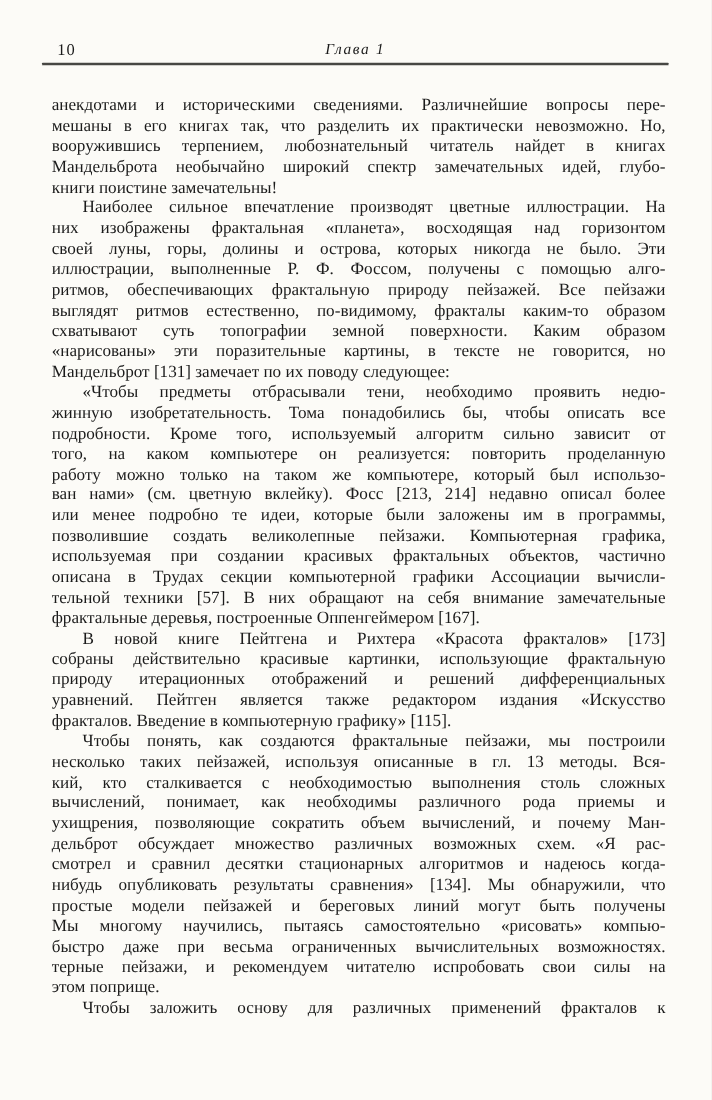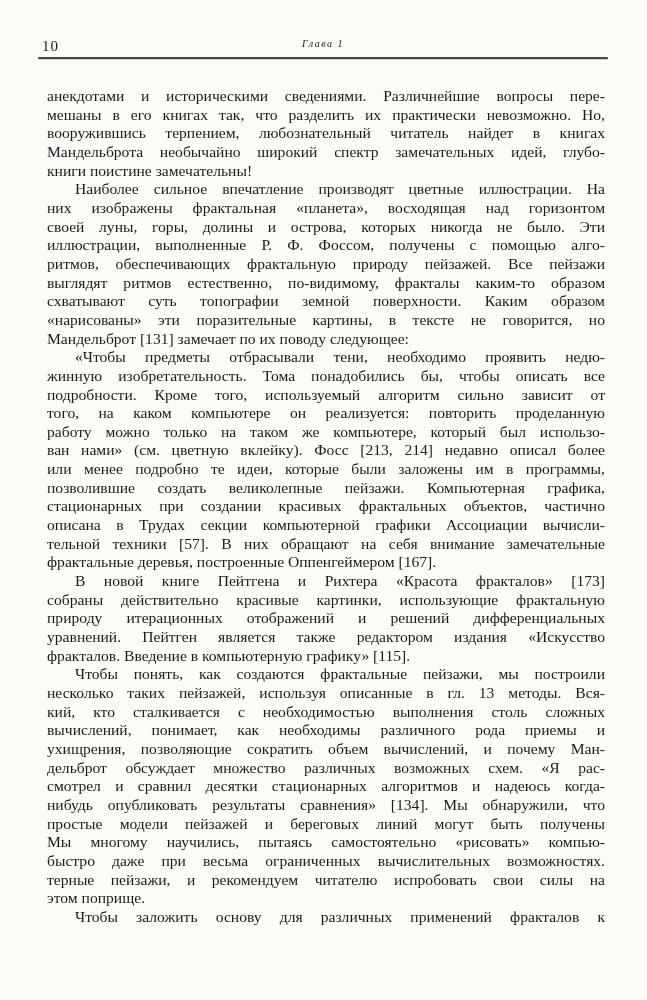--- a/index.html
+++ b/index.html
@@ -15,33 +15,33 @@
   }
   .header {
     position: absolute;
     top: 38px;
     left: 38px;
     width: 570px;
     height: 17px;
   }
   .pagenum {
     position: absolute;
-    left: 4px;
+    left: 14px;
     top: 0;
     font-size: 15px;
     letter-spacing: 1px;
   }
   .runhead {
     position: absolute;
     left: 0;
     right: 0;
     top: 0;
     text-align: center;
     font-style: italic;
-    font-size: 10px;
+    font-size: 14px;
     letter-spacing: 1.5px;
   }
   .rule {
     position: absolute;
     top: 57px;
     left: 38px;
     width: 570px;
     height: 2px;
     background: #474743;
     border-radius: 1px;
@@ -93,21 +93,21 @@
       </div>
       <div class="paragraph">
         <div class="line just indent">«Чтобы предметы отбрасывали тени, необходимо проявить недю-</div>
         <div class="line just">жинную изобретательность. Тома понадобились бы, чтобы описать все</div>
         <div class="line just">подробности. Кроме того, используемый алгоритм сильно зависит от</div>
         <div class="line just">того, на каком компьютере он реализуется: повторить проделанную</div>
         <div class="line just">работу можно только на таком же компьютере, который был использо-</div>
         <div class="line just">ван нами» (см. цветную вклейку). Фосс [213, 214] недавно описал более</div>
         <div class="line just">или менее подробно те идеи, которые были заложены им в программы,</div>
         <div class="line just">позволившие создать великолепные пейзажи. Компьютерная графика,</div>
-        <div class="line just">стационарных при создании красивых фрактальных объектов, частично</div>
+        <div class="line just">используемая при создании красивых фрактальных объектов, частично</div>
         <div class="line just">описана в Трудах секции компьютерной графики Ассоциации вычисли-</div>
         <div class="line just">тельной техники [57]. В них обращают на себя внимание замечательные</div>
         <div class="line">фрактальные деревья, построенные Оппенгеймером [167].</div>
       </div>
       <div class="paragraph">
         <div class="line just indent">В новой книге Пейтгена и Рихтера «Красота фракталов» [173]</div>
         <div class="line just">собраны действительно красивые картинки, использующие фрактальную</div>
         <div class="line just">природу итерационных отображений и решений дифференциальных</div>
         <div class="line just">уравнений. Пейтген является также редактором издания «Искусство</div>
         <div class="line">фракталов. Введение в компьютерную графику» [115].</div>

